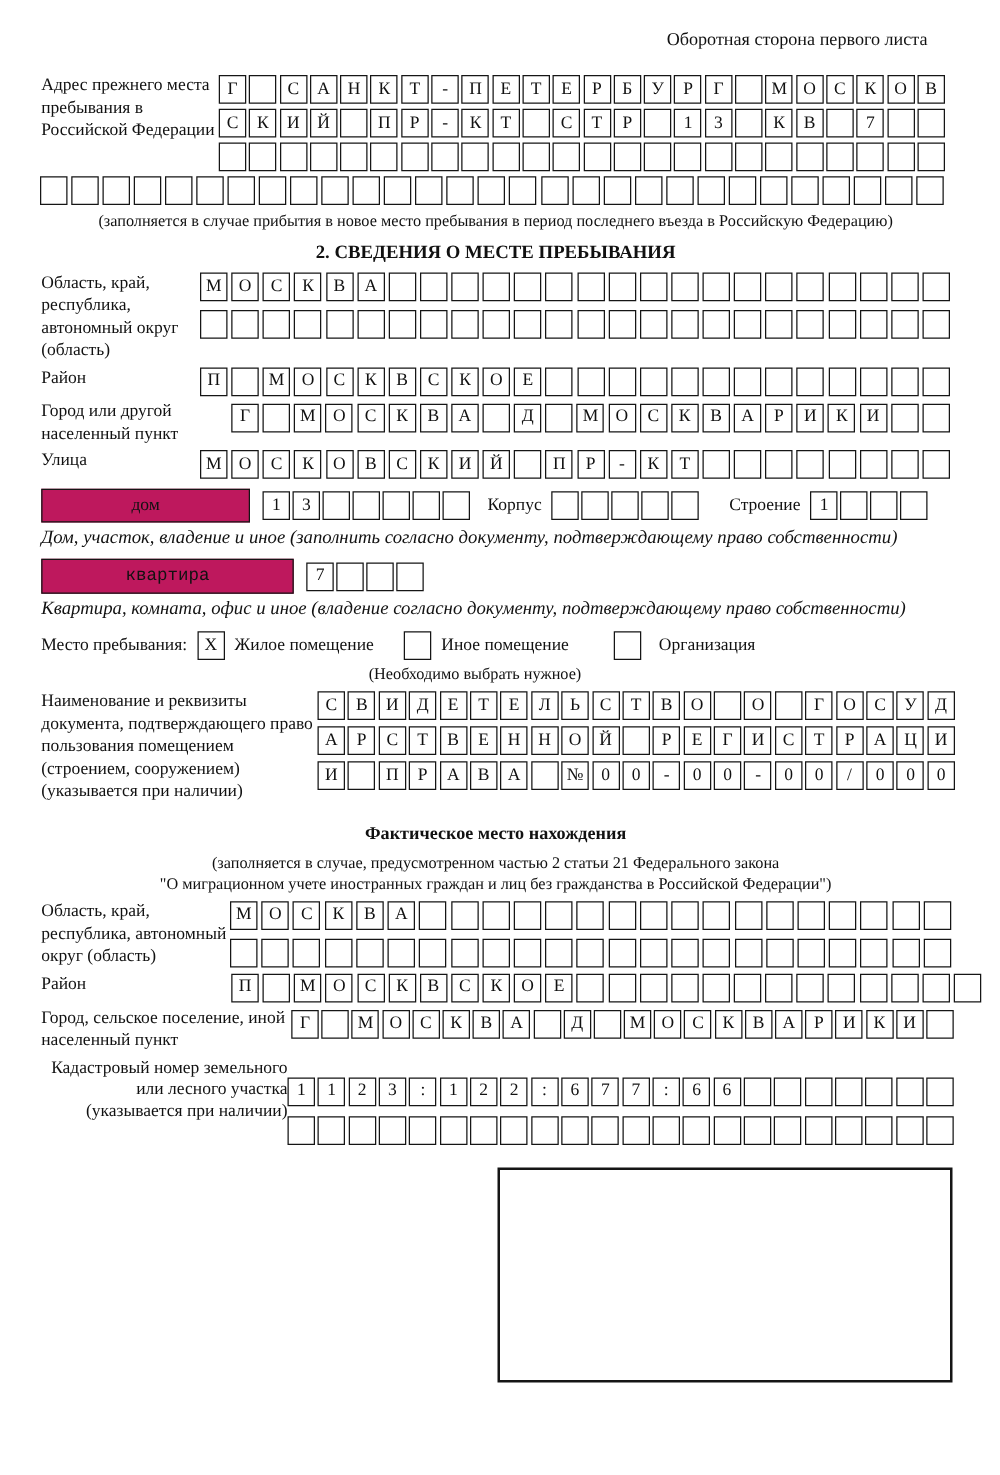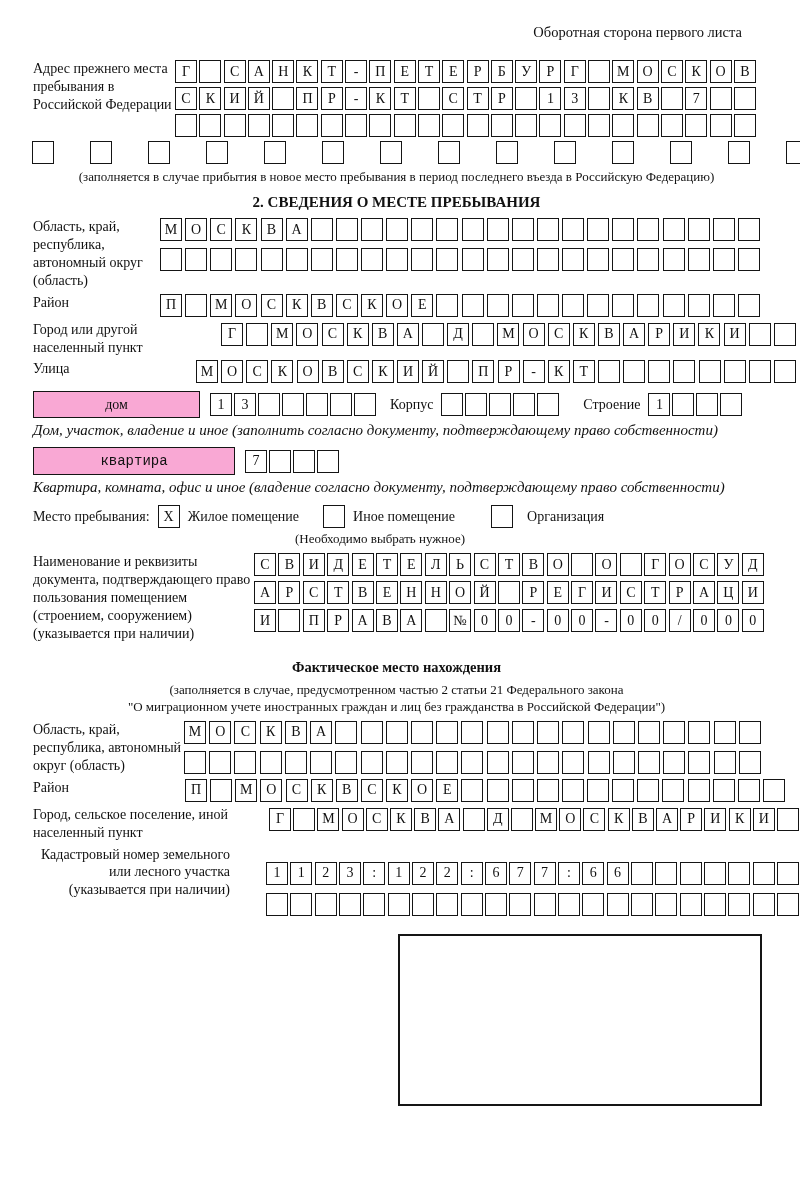--- a/index.html
+++ b/index.html
@@ -16,28 +16,28 @@
   .w151{width:151px;} .w200{width:200px;} .w197{width:197px;text-align:right;}
   .rowstack{display:flex;flex-direction:column;gap:4px;flex:none;}
   .boxes{display:flex;justify-content:space-between;flex:none;}
   .bw581{width:581px;} .bw600{width:600px;} .bw575{width:575px;} .bw510{width:510px;}
   .bw577{width:577px;} .bw530{width:530px;} .bw533{width:533px;} .bw723{width:723px;}
   .box{
     flex:none;width:22px;height:23px;box-sizing:border-box;
     border:1.6px solid #151515;display:flex;align-items:center;justify-content:center;
     font-size:14px;line-height:1;background:#fff;
   }
-  .mt4{margin-top:4px;gap:36px;} .mt6{margin-top:6px;} .mt8{margin-top:8px;}
+  .mt4{margin-top:4px;} .mt6{margin-top:6px;} .mt8{margin-top:8px;}
   .center-note{font-size:13px;text-align:center;margin-top:5px;}
   .heading{font-size:15px;font-weight:bold;text-align:center;margin-top:9px;margin-bottom:7px;}
   .subheading{font-size:14.5px;font-weight:bold;text-align:center;margin-top:16px;margin-bottom:6px;}
   .inline-row{display:flex;align-items:center;margin-top:8px;}
   .widebox{
     box-sizing:border-box;border:1.6px solid #151515;height:27px;
-    display:flex;align-items:center;justify-content:center;font-size:14px;background:#f9a8d4;flex:none;
+    display:flex;align-items:center;justify-content:center;font-size:14px;background:#be185d;flex:none;
   }
   .wb167{width:167px;} .wb202{width:202px;font-family:Liberation Mono, monospace;}
   .boxes-inline{display:inline-flex;gap:2px;flex:none;}
   .inline-label{font-size:14px;flex:none;}
   .caption{font-size:15px;margin-top:4px;font-style:italic;}
   .stay-row{display:flex;align-items:center;margin-top:9px;font-size:14px;}
   .stay-note{font-size:13px;margin-top:3px;margin-left:207px;width:280px;text-align:center;}
   .stamp-rect{
     margin-top:18px;margin-left:365px;width:364px;height:172px;
     border:2px solid #151515;box-sizing:border-box;background:#fff;

